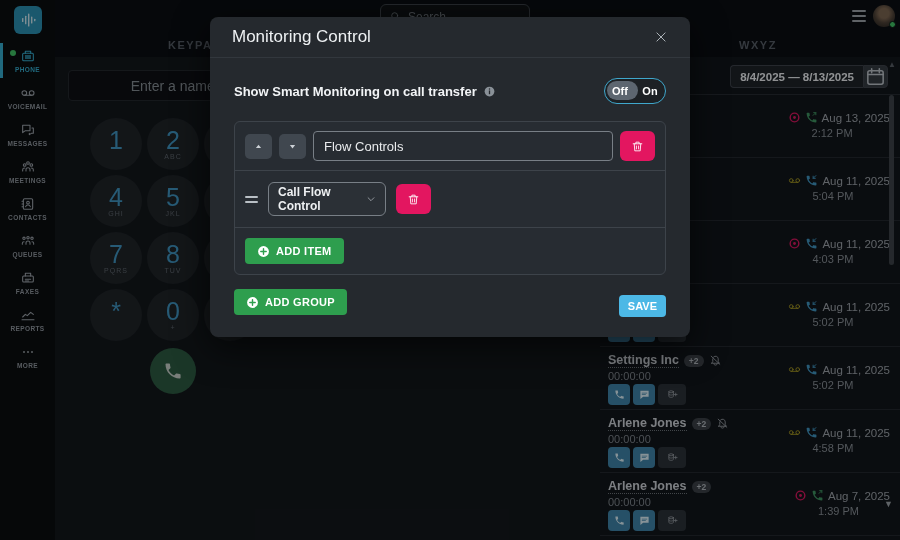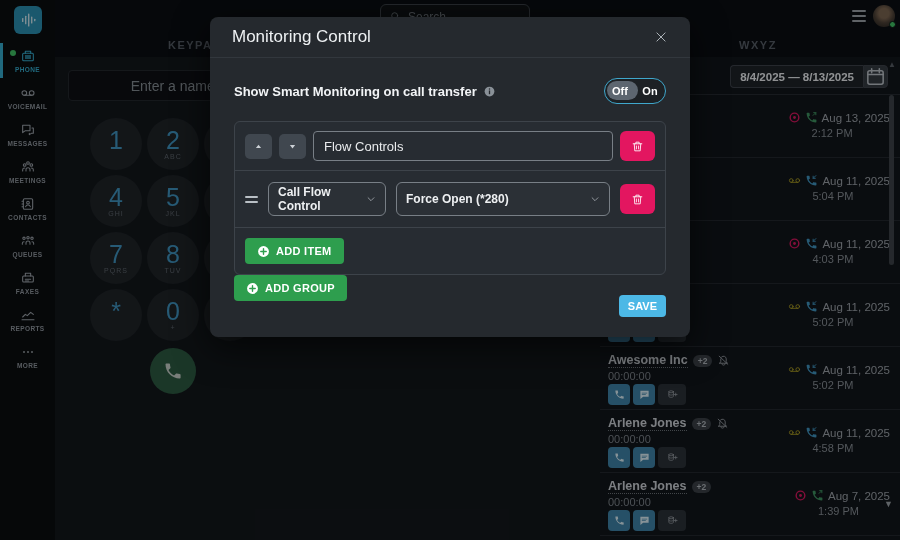--- a/index.html
+++ b/index.html
@@ -121,21 +121,21 @@
     align-items:center; justify-content:space-between; padding:0 9px; color:#eef0f2; font-size:12px; font-weight:bold;
     cursor:pointer; gap:8px; }
   .select .chev { color:#c3c8ce; display:flex; }
   .select .chev svg { width:10px; height:10px; }
   .sel-type { width:118px; flex:none; }
   .sel-value { flex:1; }
   .additem-row { padding:10px; }
   .green-btn { display:inline-flex; align-items:center; gap:6px; height:26px; padding:0 12px; background:#2e9e4e;
     border-radius:4px; color:#fff; font-size:11px; font-weight:bold; letter-spacing:.3px; cursor:pointer; border:none; }
   .green-btn svg { width:13px; height:13px; }
-  .addgroup-wrap { }
+  .addgroup-wrap { margin-top:14px; }
   .save-btn { position:absolute; right:24px; bottom:20px; background:#4cb8e6; color:#fff; border:none; border-radius:4px;
     height:22px; padding:0 9px; font-size:11px; font-weight:bold; cursor:pointer; font-family:"Liberation Sans", sans-serif; }
 </style>
 </head>
 <body>
 
 <div class="stage">
 
   <nav class="sidebar">
     <div class="logo">
@@ -442,21 +442,21 @@
                   <path d="M20 3l-5 5M15 4v4h4" fill="none" stroke="currentColor" stroke-width="1.8" stroke-linecap="round"></path>
                 </svg>
               </span>
               <span class="cr-date">Aug 11, 2025</span>
             </div>
             <div class="cr-time">5:02 PM</div>
           </div>
         </div>
         <div class="call-row">
           <div class="cr-name-line">
-            <span class="cr-name">Awesome Inc</span>
+            <span class="cr-name">Settings Inc</span>
             <span class="cr-badge">+2</span>
             <span class="cr-bell icon14">
               <svg viewBox="0 0 24 24" fill="none" stroke="currentColor" stroke-width="1.6" stroke-linecap="round" stroke-linejoin="round">
                 <path d="M9 18c0 1.4 1.3 2.5 3 2.5s3-1.1 3-2.5"></path>
                 <path d="M5 17h14l-2-3V9a5 5 0 0 0-8.6-3.4M7 9v5l-2 3"></path>
                 <line x1="4" y1="4" x2="20" y2="19"></line>
               </svg>
             </span>
           </div>
           <div class="cr-dur">00:00:00</div>
@@ -667,28 +667,20 @@
               <span></span>
             </div>
           <div class="select sel-type">
             <span>Call Flow Control</span>
             <span class="chev">
                 <svg viewBox="0 0 24 24" fill="none" stroke="currentColor" stroke-width="1.6" stroke-linecap="round" stroke-linejoin="round" style="">
                   <path d="M5 9l7 7 7-7"></path>
                 </svg>
               </span>
           </div>
-          <div class="select sel-value">
-            <span>Force Open (*280)</span>
-            <span class="chev">
-                <svg viewBox="0 0 24 24" fill="none" stroke="currentColor" stroke-width="1.6" stroke-linecap="round" stroke-linejoin="round" style="">
-                  <path d="M5 9l7 7 7-7"></path>
-                </svg>
-              </span>
-          </div>
           <div class="trash-btn">
               <svg viewBox="0 0 24 24" fill="none" stroke="currentColor" stroke-width="1.6" stroke-linecap="round" stroke-linejoin="round" style="">
                 <path d="M4 7h16"></path>
                 <path d="M9 7V4h6v3"></path>
                 <path d="M6 7l1 13h10l1-13"></path>
                 <line x1="10" y1="11" x2="10" y2="16.5"></line>
                 <line x1="14" y1="11" x2="14" y2="16.5"></line>
               </svg>
             </div>
         </div>

